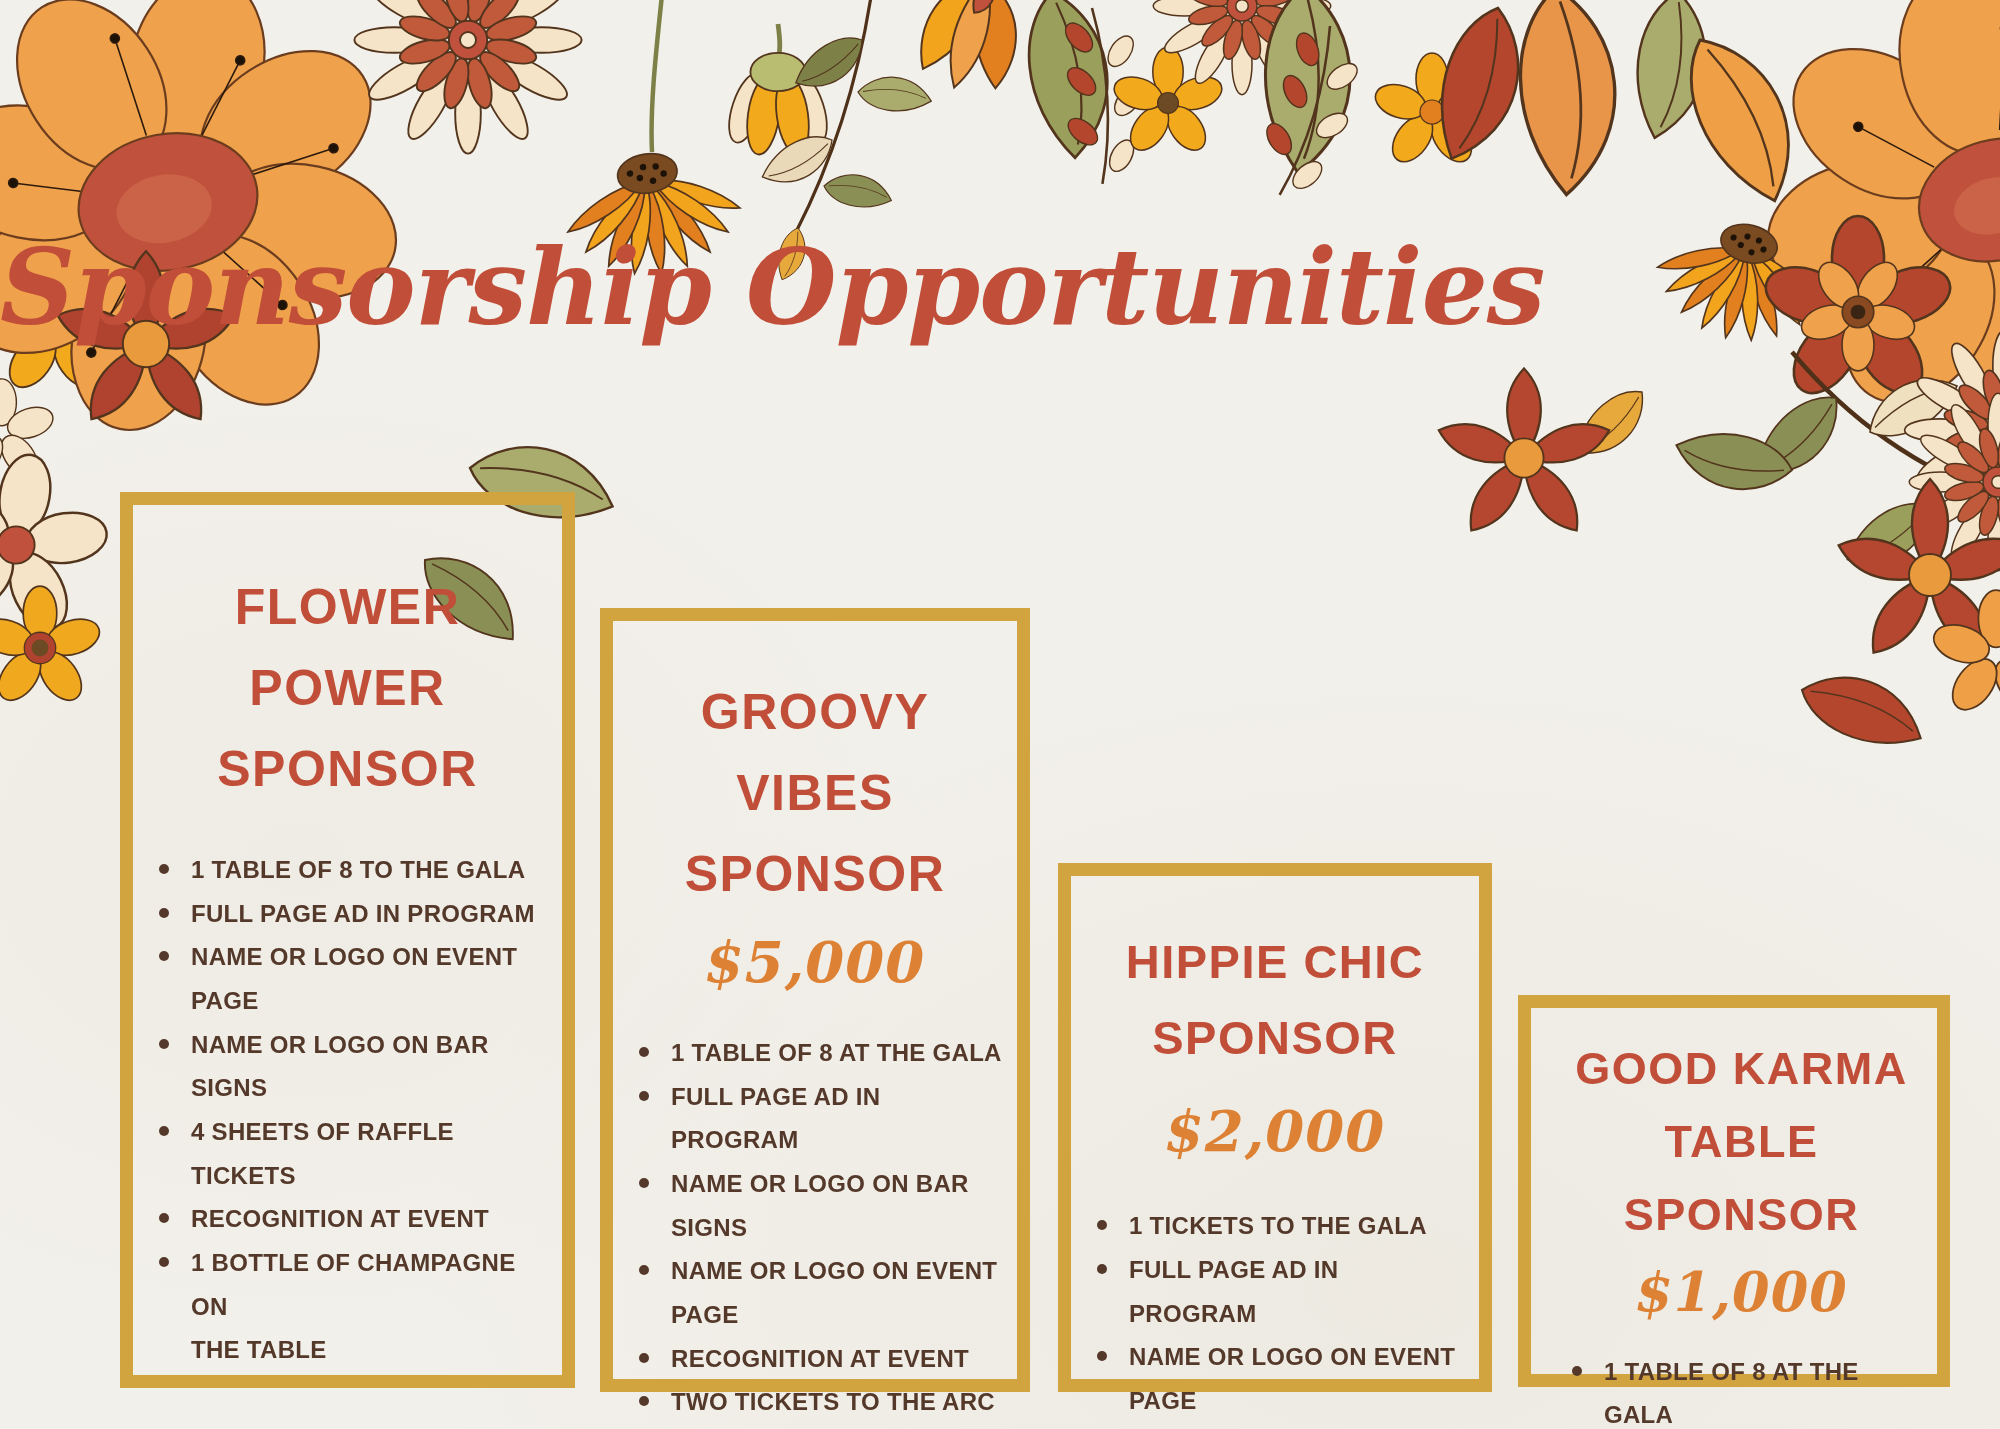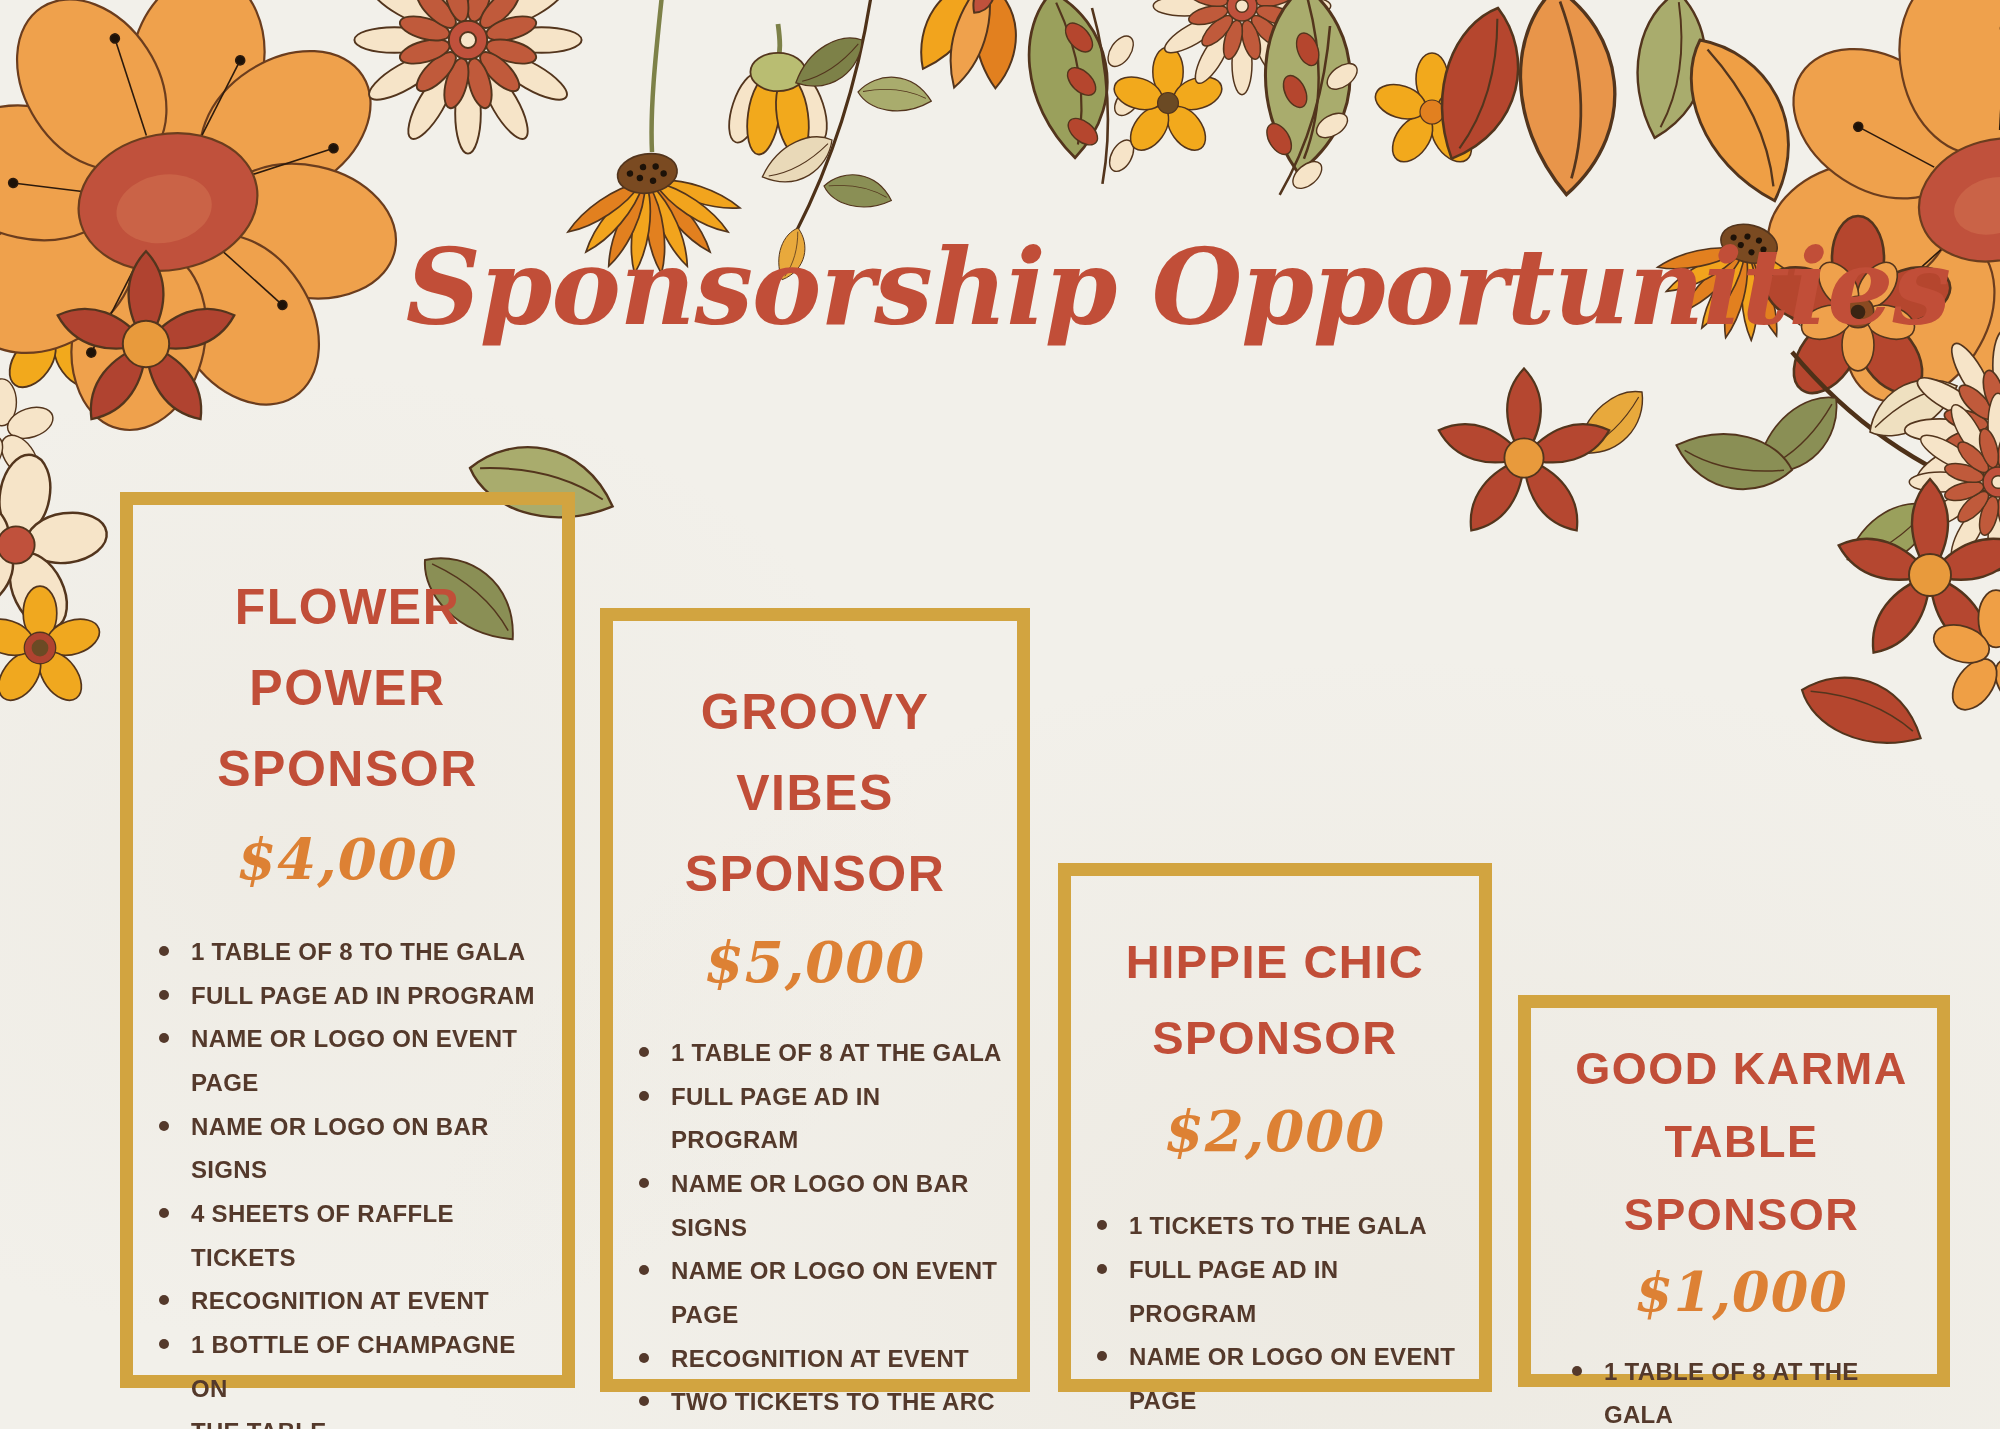--- a/index.html
+++ b/index.html
@@ -6,21 +6,21 @@
   .canvas{
     position:relative;width:2000px;height:1429px;overflow:hidden;
     background:
       radial-gradient(1400px 900px at 70% 90%, rgba(214,205,188,.18), transparent 70%),
       radial-gradient(900px 700px at 15% 60%, rgba(214,205,188,.12), transparent 70%),
       #f2f0ea;
     font-family:"Liberation Sans", sans-serif;
   }
   .florals{position:absolute;left:0;top:0;pointer-events:none;}
   .title{
-    position:absolute;top:226px;left:0;width:1950px;margin:0;text-align:right;
+    position:absolute;top:226px;left:0;width:1950px;margin:0;text-align:left;
     font-family:"DejaVu Serif", serif;font-style:italic;font-weight:bold;
     font-size:104px;letter-spacing:-1px;color:#c14e38;white-space:nowrap;
   }
   .tier{
     position:absolute;box-sizing:border-box;border:13px solid #d2a440;
     text-align:center;color:#54392b;
   }
   .tier h2{
     margin:0;padding:0 6px;font-weight:bold;color:#c14e38;
     letter-spacing:1.5px;line-height:1.62;white-space:pre-line;
@@ -323,21 +323,20 @@
         </g>
       <use href="#leaf" transform="translate(1802,690) rotate(35) scale(1.3)" color="#b5462e"></use>
     </g>
   </svg>
 
   <h1 class="title">Sponsorship Opportunities</h1>
 
   <section class="tier tier-1">
     <h2>FLOWER POWER
 SPONSOR</h2>
-    <div class="price">$4,000</div>
     <ul><li>1 TABLE OF 8 TO THE GALA</li><li>FULL PAGE AD IN PROGRAM</li><li>NAME OR LOGO ON EVENT
 PAGE</li><li>NAME OR LOGO ON BAR SIGNS</li><li>4 SHEETS OF RAFFLE TICKETS</li><li>RECOGNITION AT EVENT</li><li>1 BOTTLE OF CHAMPAGNE ON
 THE TABLE</li></ul>
   </section>
 
   <section class="tier tier-2">
     <h2>GROOVY VIBES
 SPONSOR</h2>
     <div class="price">$5,000</div>
     <ul><li>1 TABLE OF 8 AT THE GALA</li><li>FULL PAGE AD IN PROGRAM</li><li>NAME OR LOGO ON BAR

